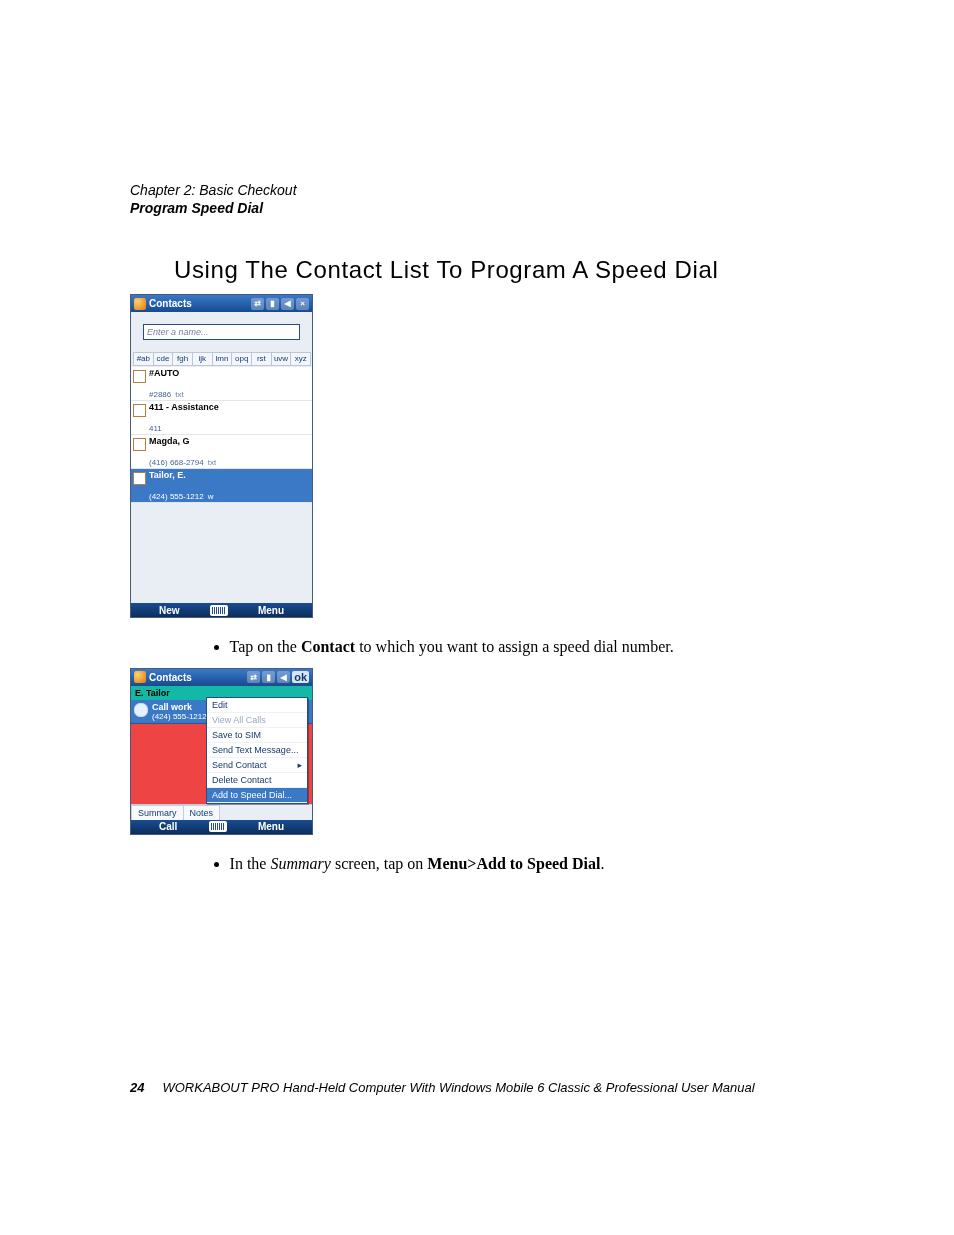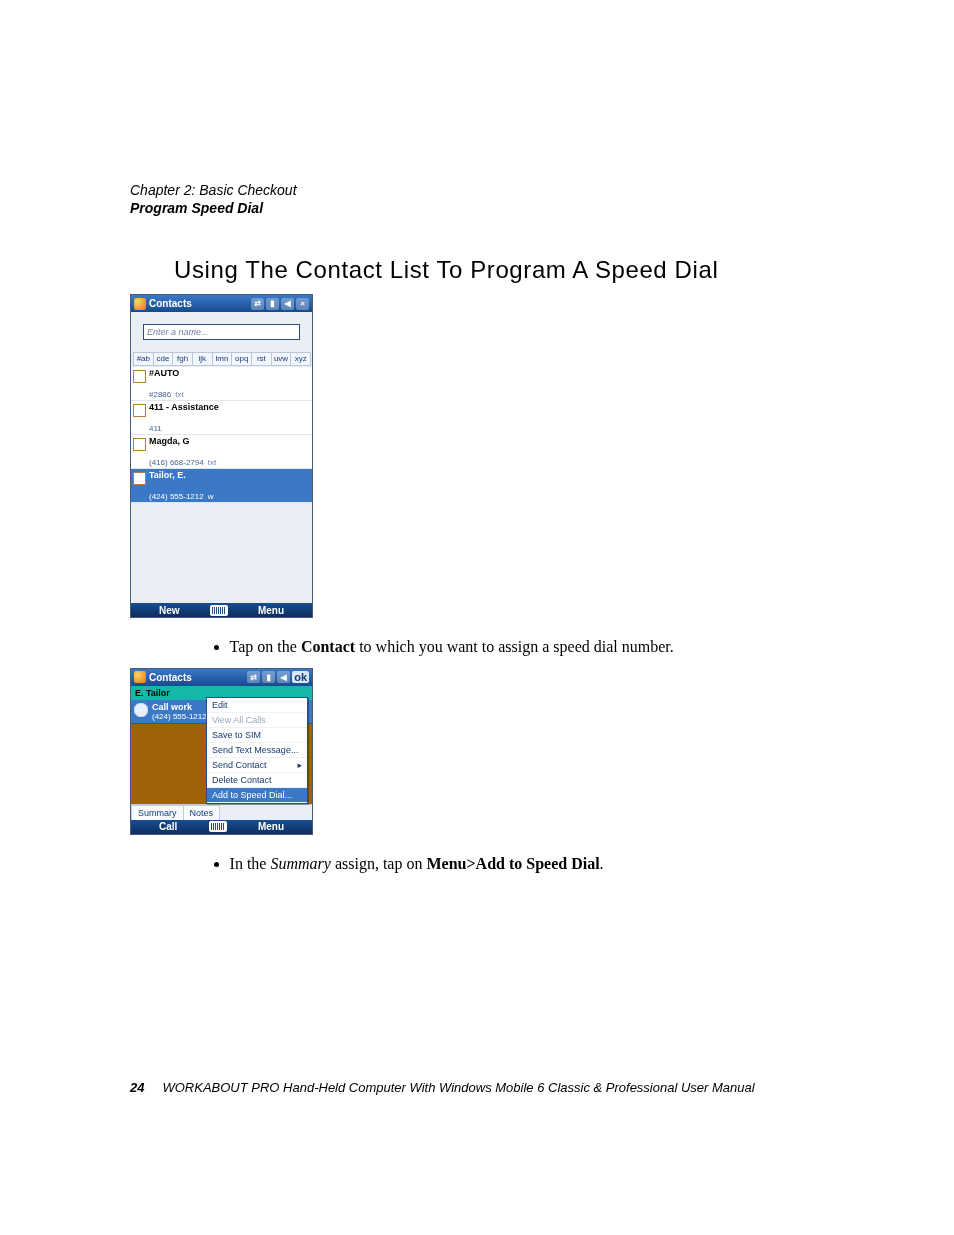--- a/index.html
+++ b/index.html
@@ -201,21 +201,21 @@
     border-bottom: 1px solid #2a588f;
   }
   .call-row .phone-icon{
     width:12px;height:12px;border:1px solid #cbd8ec;border-radius:6px;
     margin-right:4px;margin-top:1px;background:#e6f0ff;
   }
   .call-body .cw-title{font-weight:bold;}
   .call-body .cw-sub{font-size:8px;}
 
   .wm-summary-blank{
-    background:#a16207;
+    background:#ef4444;
     height:80px;
     position:relative;
   }
   .ctx-menu{
     position:absolute;
     right:4px;
     bottom:0;
     width:100px;
     background:#fff;
     border:1px solid #2a4c85;
@@ -380,21 +380,21 @@
         <span>Call</span>
         <span class="kbd-icon"></span>
         <span>Menu</span>
       </div>
     </div>
   </div>
 
   <div class="body-text">
     <ul class="steps">
       <li>
-        <span>In the </span><span class="italic">Summary</span><span> assign, tap on </span><span class="bold">Menu&gt;Add to Speed Dial</span><span>.</span>
+        <span>In the </span><span class="italic">Summary</span><span> screen, tap on </span><span class="bold">Menu&gt;Add to Speed Dial</span><span>.</span>
       </li>
     </ul>
   </div>
 
   <div class="page-footer">
     <span class="pnum">24</span>
     <span>WORKABOUT PRO Hand-Held Computer With Windows Mobile 6 Classic &amp; Professional User Manual</span>
   </div>
 </div>
 

